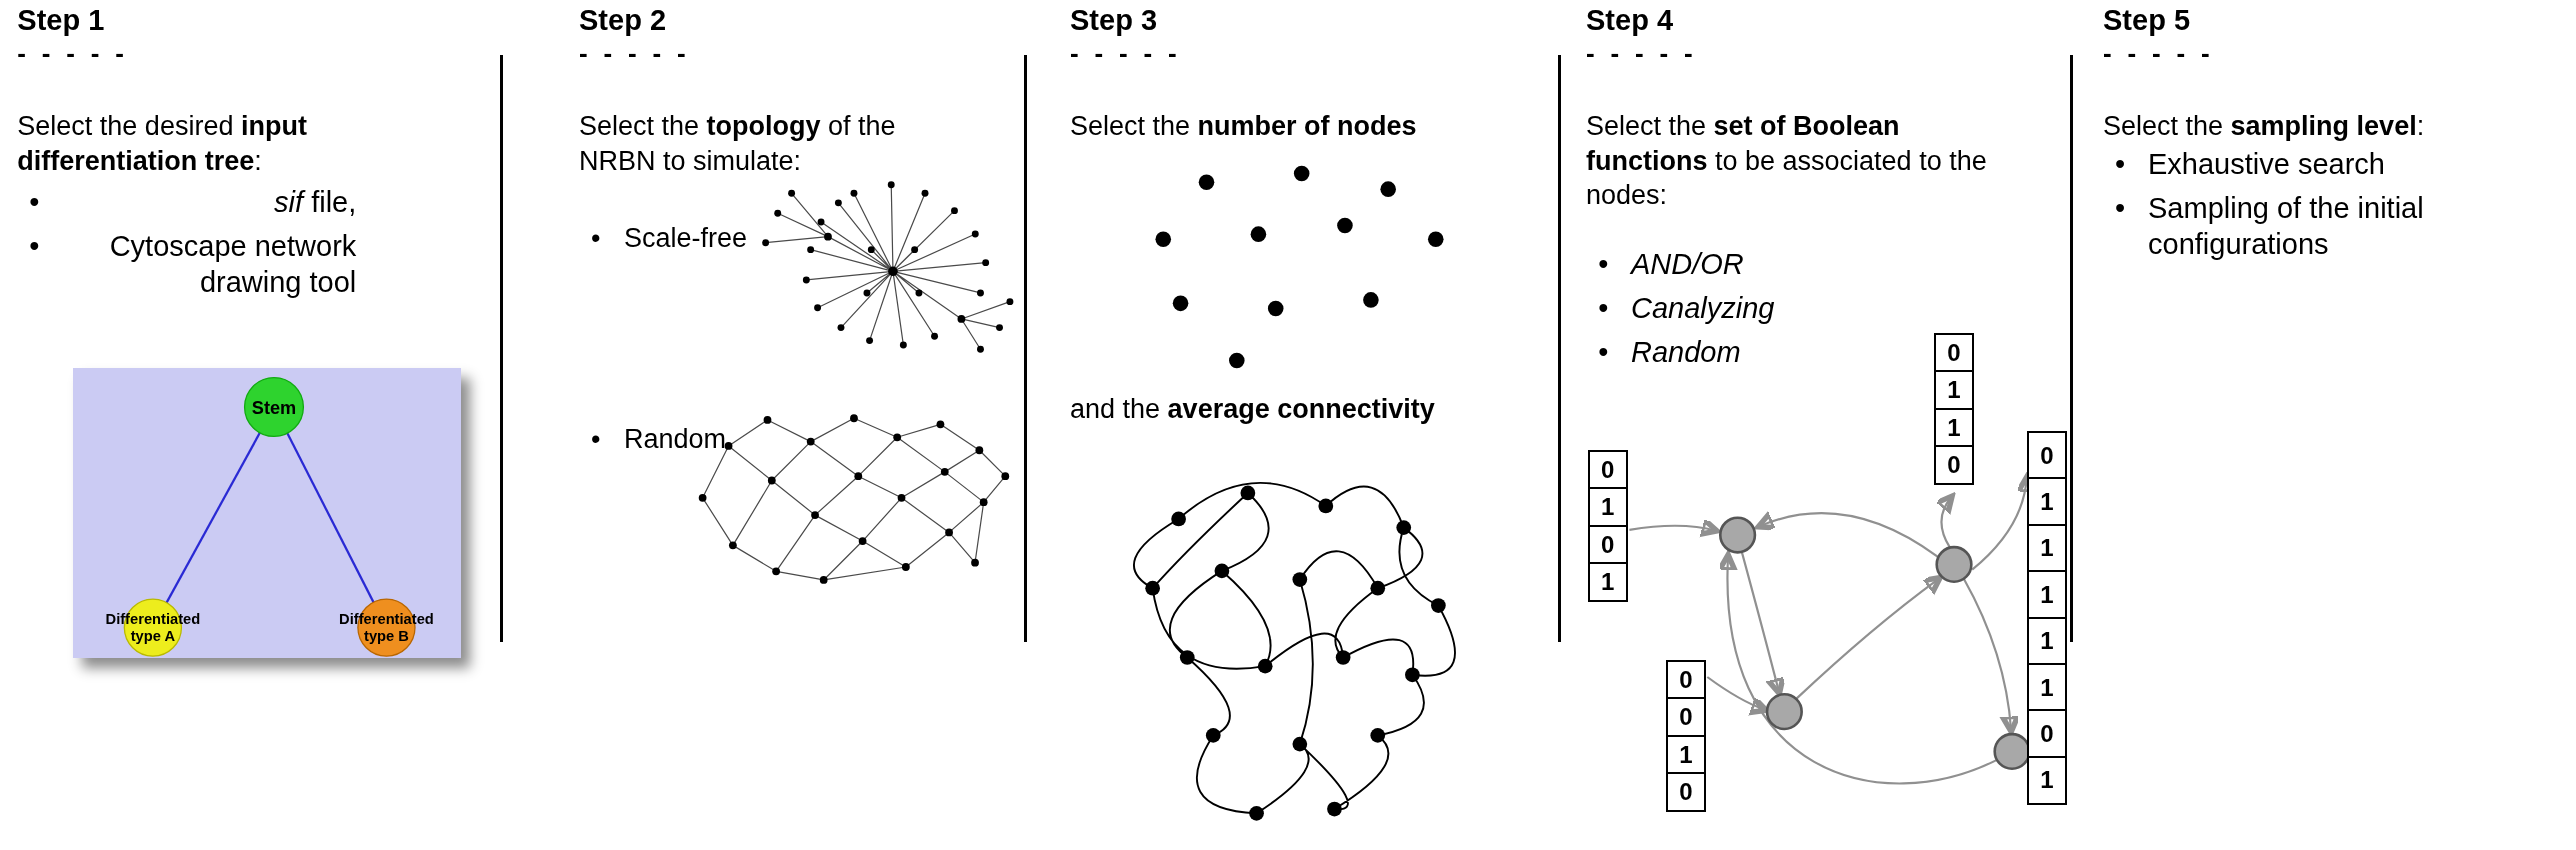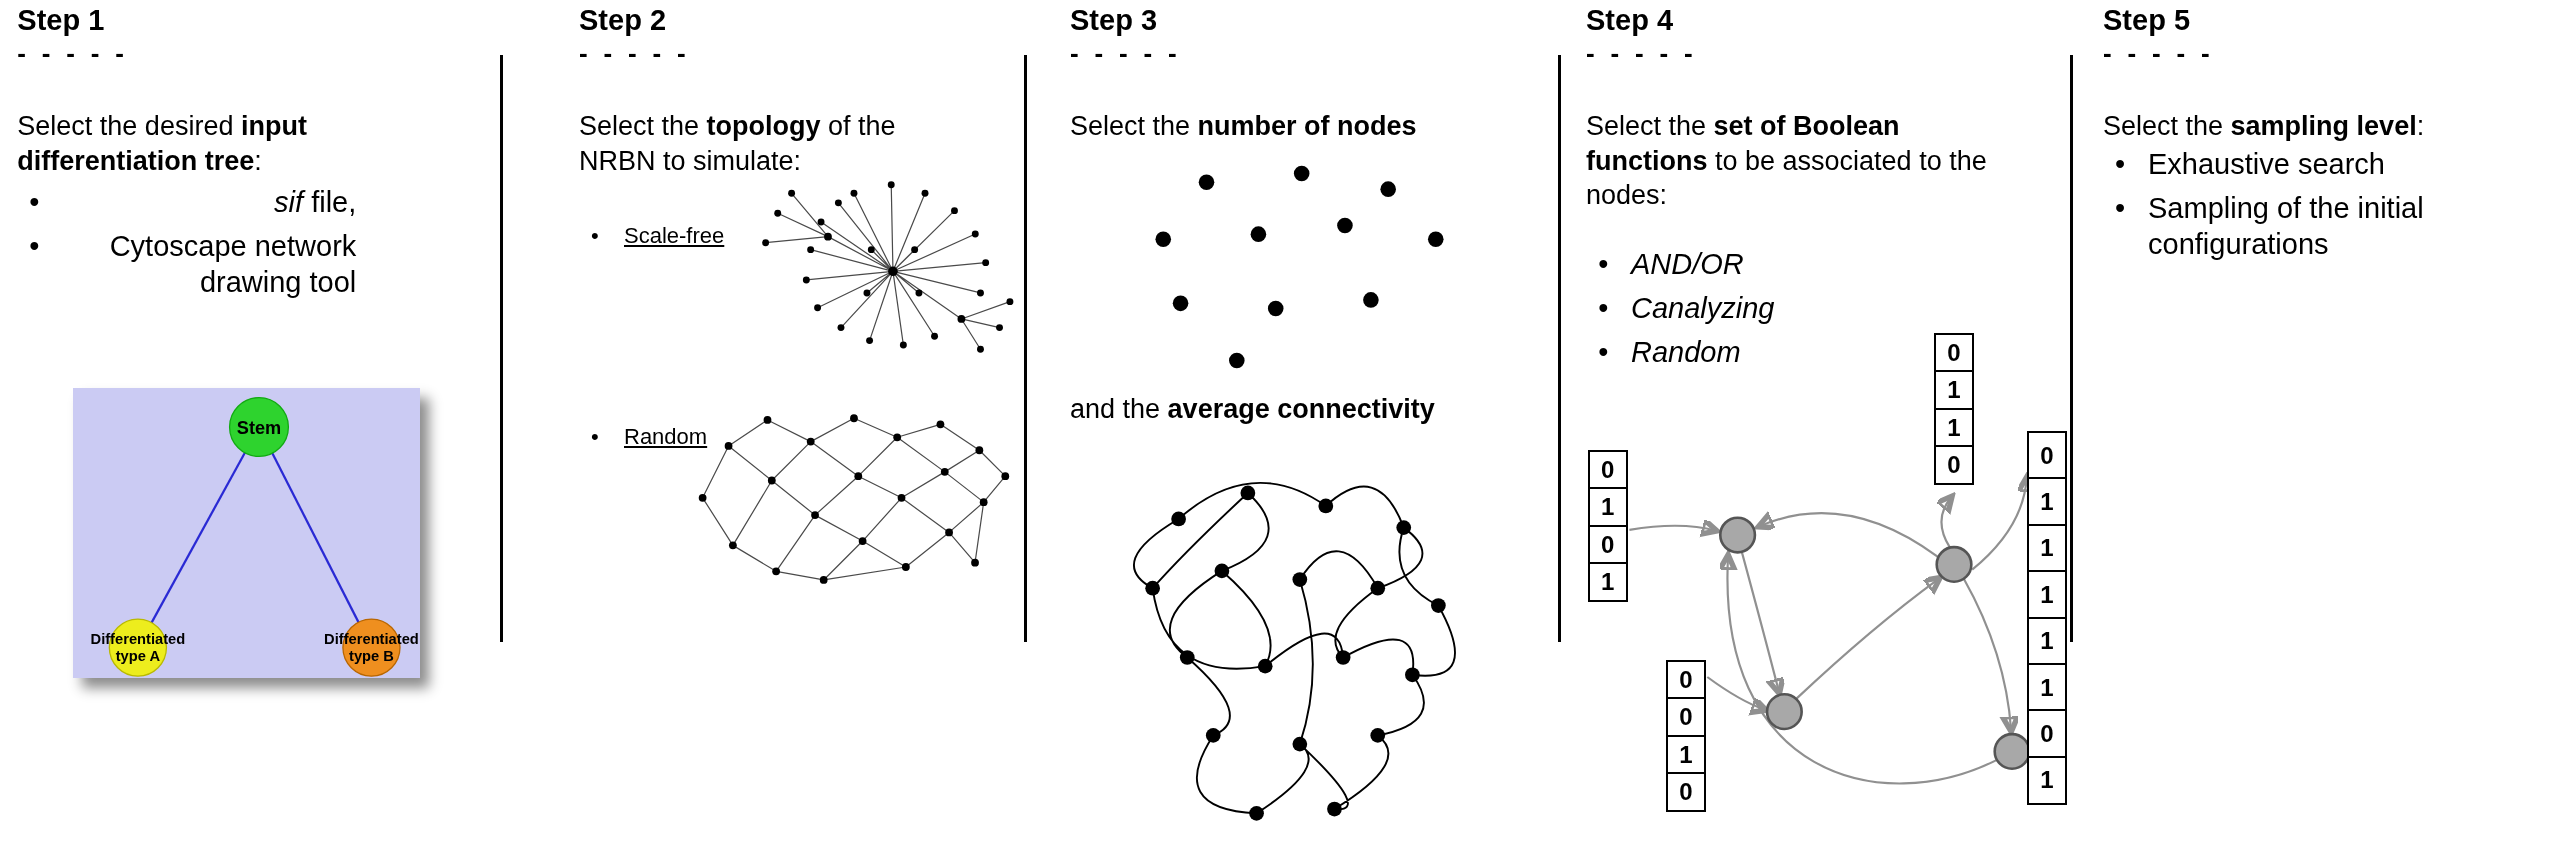--- a/index.html
+++ b/index.html
@@ -23,31 +23,32 @@
   #vline2 { left:1024px; }
   #vline3 { left:1558px; }
   #vline4 { left:2070px; }
 
   .title  { position:absolute; top:3.5px; left:0; font-size:29px; font-weight:bold; }
   .dashes { position:absolute; top:38px; left:0; font-size:26px; font-weight:bold; letter-spacing:4.3px; }
   .body   { position:absolute; left:0; font-size:27px; line-height:1.28; }
   .bullets { position:absolute; left:0; list-style:none; font-size:29px; line-height:1.24; }
   .bullets li { position:relative; padding-left:45px; margin-bottom:7.8px; }
   .bullets li::before { content:"\2022"; position:absolute; left:12px; }
-  .bullet-line { position:absolute; font-size:22px; padding-left:45px;text-decoration:underline; }
+  .bullet-line { position:absolute; font-size:27px; padding-left:45px; }
   .bullet-line::before { content:"\2022"; position:absolute; left:12px; }
 
   .fig { position:absolute; }
   .fig svg { display:block; }
 
   
   .tree-box {
-    position:absolute; left:56px; top:388px; width:347px; height:290px;
+    position:absolute; left:56px; top:368px; width:388px; height:290px;
     background:#cbcbf3;
     box-shadow:8.7px 10.4px 12px rgba(0,0,0,0.45);
+    padding-left:15px;
   }
   .tree-box svg text { font-family:"Liberation Sans", sans-serif; font-weight:bold; fill:#000; }
 
   
   .net path, .net line { stroke:#4a4a4a; stroke-width:1.4; fill:none; }
   .net circle { fill:#000; }
   .tangle path { stroke:#000; stroke-width:2.2; fill:none; }
   .tangle circle { fill:#000; }
   .dotsfig circle { fill:#000; }
 

